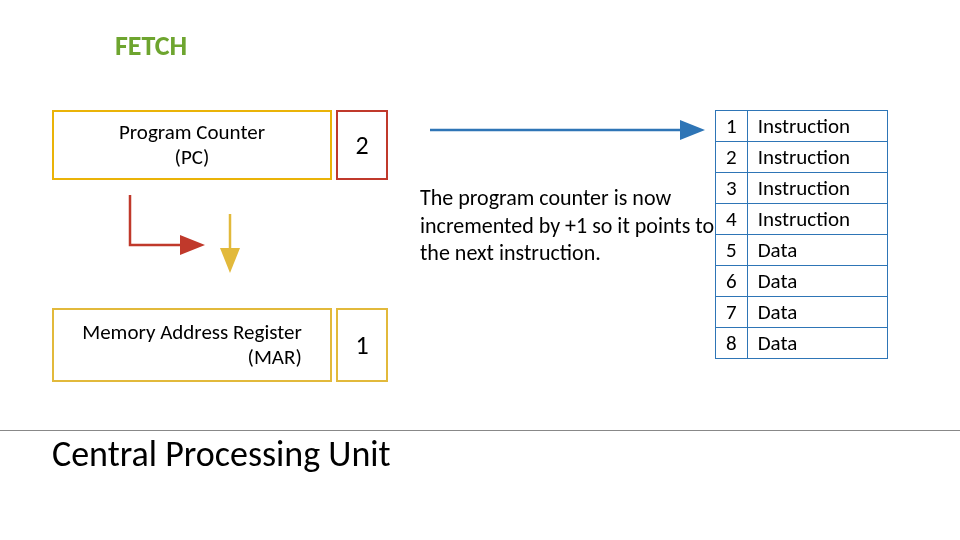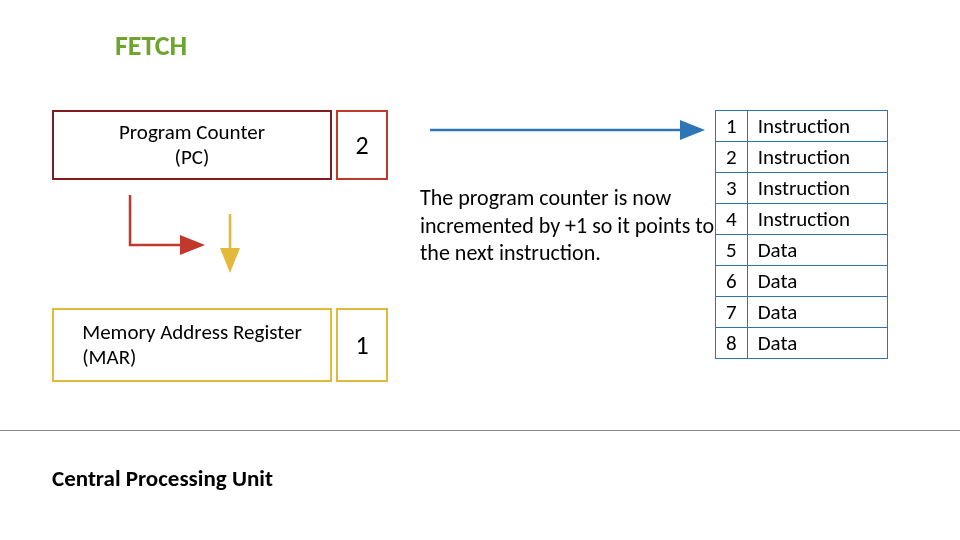--- a/index.html
+++ b/index.html
@@ -19,21 +19,21 @@
     font-weight: 700;
     color: #6ea52f;
     margin-left: 43px;
   }
   .pc-box {
     position: absolute;
     top: 110px;
     left: 52px;
     width: 280px;
     height: 70px;
-    border: 2px solid #7f1d1d;
+    border: 2px solid #eab308;
     display: flex;
     align-items: center;
     justify-content: center;
     text-align: center;
     font-size: 21px;
     line-height: 1.2;
   }
   .pc-value {
     position: absolute;
     top: 110px;
@@ -49,21 +49,21 @@
   .mar-box {
     position: absolute;
     top: 308px;
     left: 52px;
     width: 280px;
     height: 74px;
     border: 2px solid #e2b93b;
     display: flex;
     align-items: center;
     justify-content: center;
-    text-align: left;
+    text-align: right;
     font-size: 21px;
     line-height: 1.2;
   }
   .mar-value {
     position: absolute;
     top: 308px;
     left: 336px;
     width: 52px;
     height: 74px;
     border: 2px solid #e2b93b;
@@ -105,24 +105,24 @@
   .hline {
     position: absolute;
     top: 430px;
     left: 0;
     width: 960px;
     height: 0;
     border-top: 1px solid #888;
   }
   .cpu-label {
     position: absolute;
-    top: 464px;
+    top: 432px;
     left: 52px;
-    font-size: 23px;
-    font-weight: 700;
+    font-size: 36px;
+    font-weight: 400;
   }
   svg.overlay {
     position: absolute;
     top: 0;
     left: 0;
     pointer-events: none;
   }
 </style>
 </head>
 <body>

